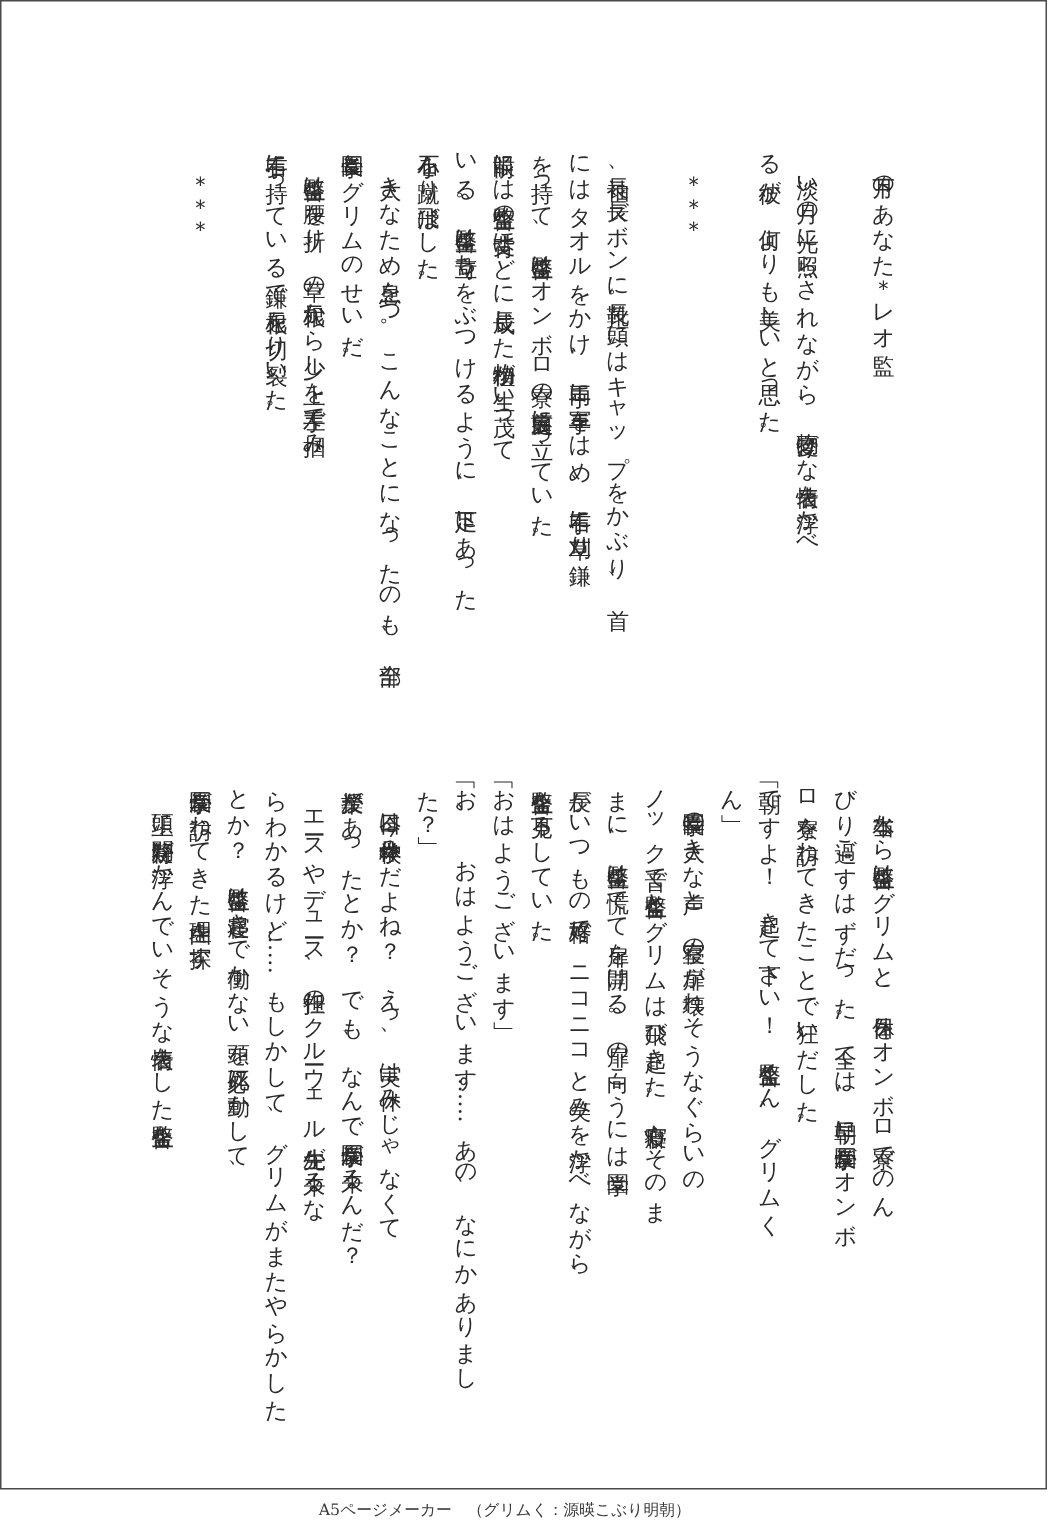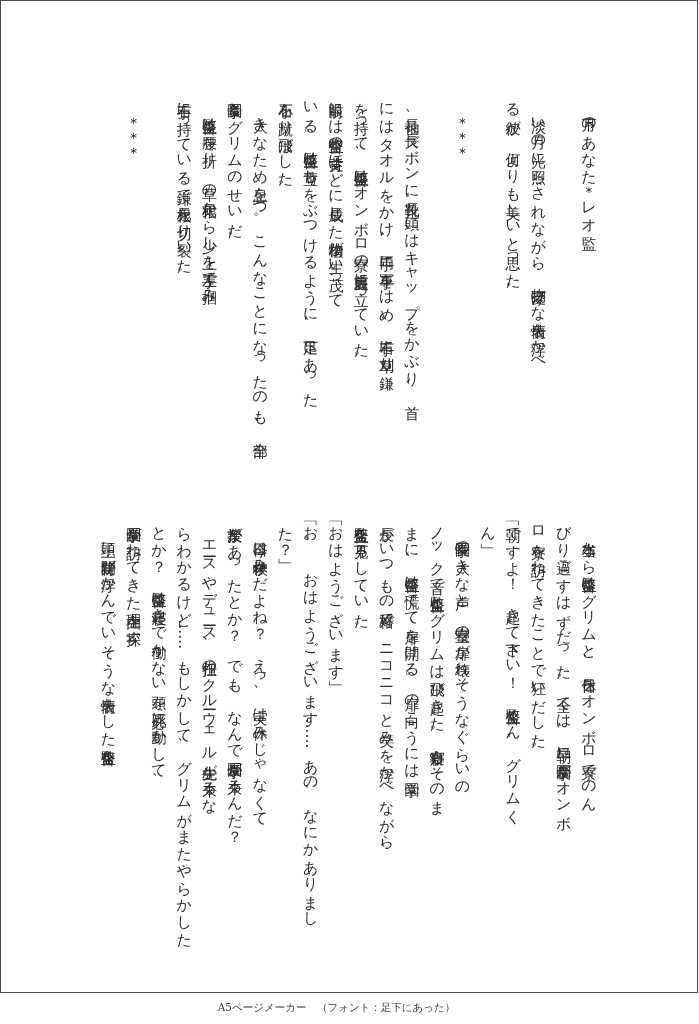--- a/index.html
+++ b/index.html
@@ -107,13 +107,13 @@
   <div class="col">た？」</div>
   <div class="col">　今日は学校休みだよね？　えっ、実は休みじゃなくて</div>
   <div class="col">授業があったとか？　でも、なんで学園長が来るんだ？</div>
   <div class="col">　エースやデュース、担任のクルーウェル先生が来るな</div>
   <div class="col">らわかるけど……もしかして、グリムがまたやらかした</div>
   <div class="col">とか？　監督生は寝起きで働かない頭を必死に動かして、</div>
   <div class="col">学園長が訪ねてきた理由を探す。</div>
   <div class="col">　頭上に疑問符が浮かんでいそうな表情をした監督生を</div>
 </div>
 
-<div class="footer">A5ページメーカー　（フォント：足下にあった）</div>
+<div class="footer">A5ページメーカー　（グリムく：源暎こぶり明朝）</div>
 
 </body></html>

